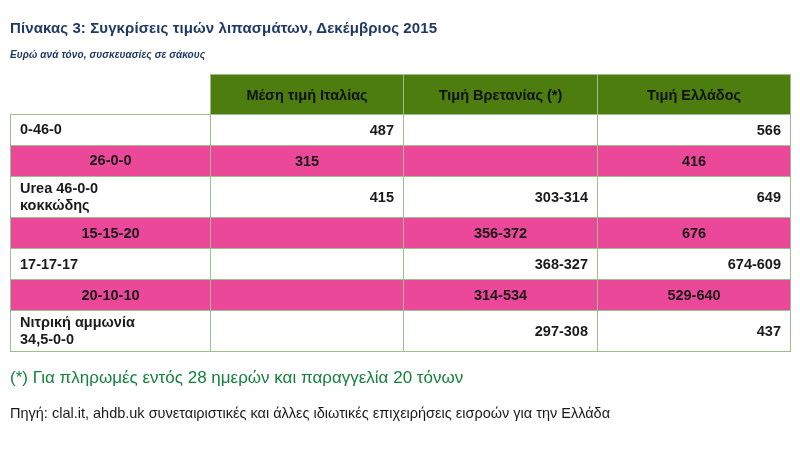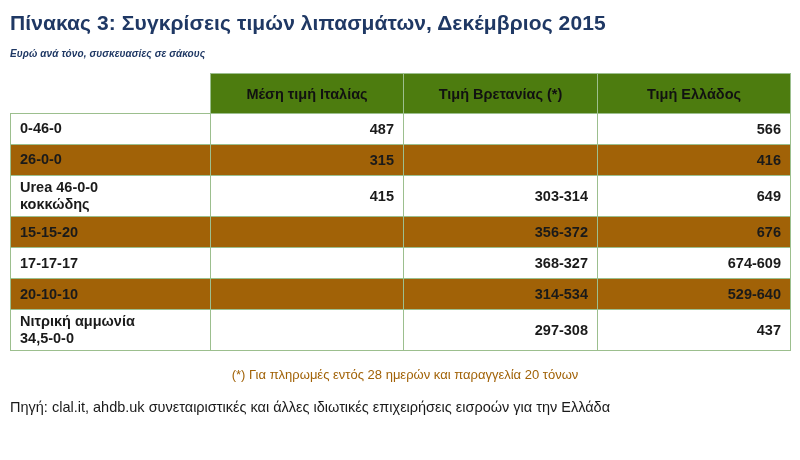--- a/index.html
+++ b/index.html
@@ -15,25 +15,26 @@
     overflow: hidden;
   }
   .page {
     position: relative;
     width: 800px;
     height: 460px;
     box-sizing: border-box;
     padding: 0;
   }
   .title {
-    font-size: 21px;
+    font-size: 15px;
     font-weight: bold;
     color: #1f3864;
     padding: 11px 0 0 10px;
     letter-spacing: 0.1px;
+    margin-top: 8px;
   }
   .subtitle {
     font-size: 10px;
     font-weight: bold;
     font-style: italic;
     color: #1f3864;
     padding: 13px 12px 0 10px;
     letter-spacing: 0.1px;
   }
   table.cmp {
@@ -66,41 +67,41 @@
     border-left-color: #ffffff;
     border-top-color: #ffffff;
   }
   table.cmp tbody td {
     height: 31px;
     padding: 3px 9px;
     vertical-align: middle;
     font-weight: bold;
   }
   table.cmp tbody tr.alt td {
-    background: #a16207;
+    background: #ec4899;
+    text-align: center;
   }
   table.cmp tbody tr.plain td {
     background: #ffffff;
   }
   td.label {
     text-align: left;
     white-space: pre-line;
     line-height: 1.18;
   }
   td.num {
     text-align: right;
   }
   tr.tall td {
     height: 46px;
   }
   .footnote {
-    font-size: 13px;
-    color: #a16207;
+    font-size: 17px;
+    color: #15803d;
     padding: 16px 0 0 10px;
-    text-align: center;
   }
   .source {
     font-size: 14.5px;
     color: #1a1a1a;
     padding: 17px 0 0 10px;
   }
 </style>
 </head>
 <body>
 

